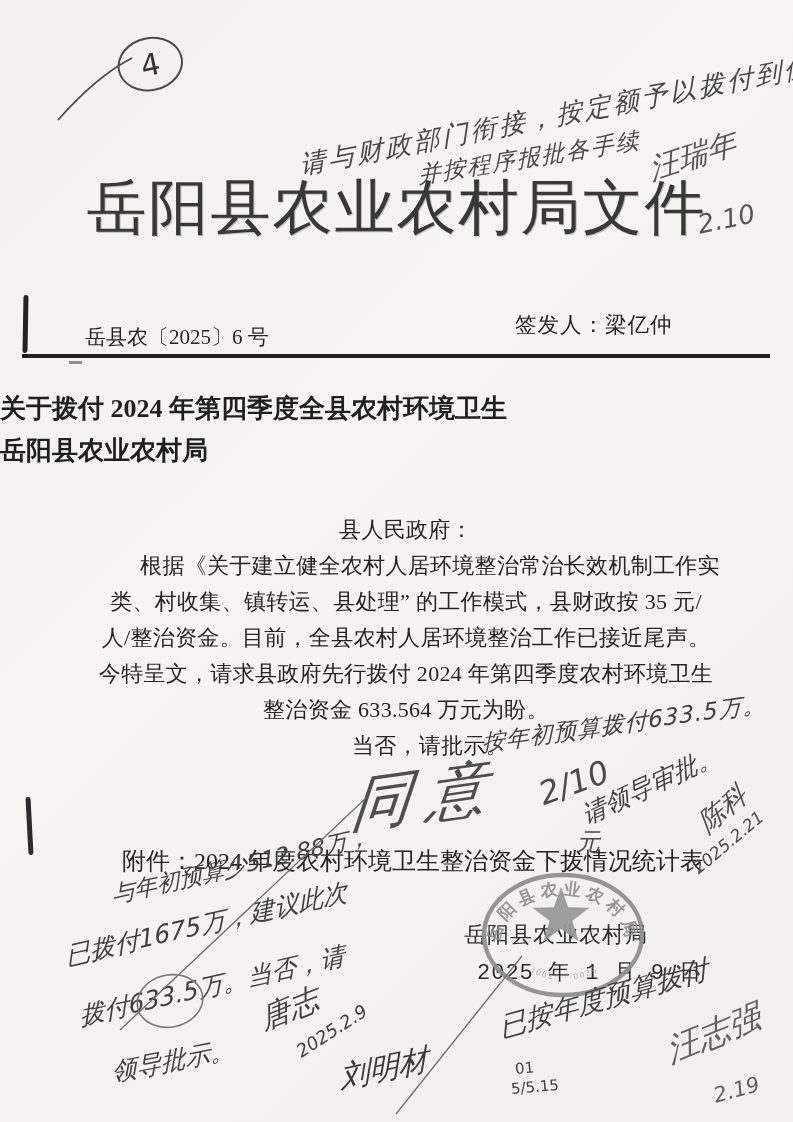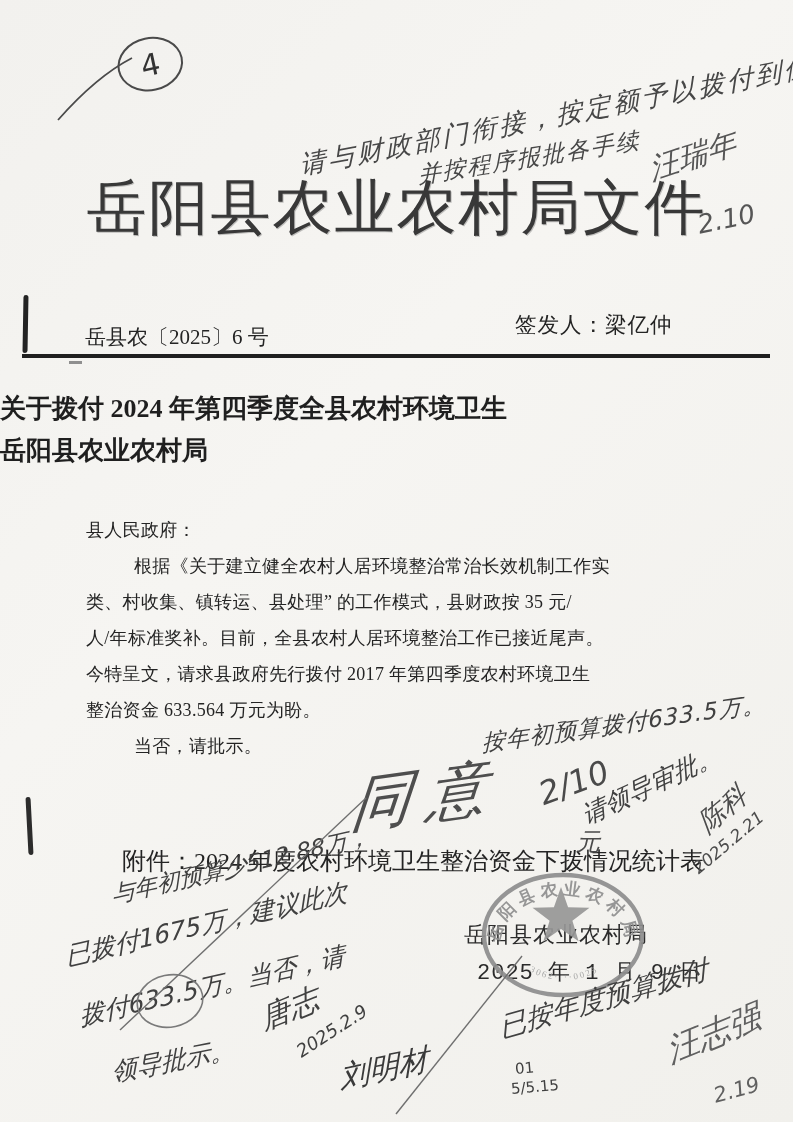--- a/index.html
+++ b/index.html
@@ -13,21 +13,21 @@
   .mark1{left:23px;top:295px;width:5px;height:58px;background:#232323;border-radius:3px;transform:rotate(1deg);}
   .mark2{left:27px;top:797px;width:5px;height:58px;background:#2c2c2c;border-radius:3px;transform:rotate(-3deg);}
   .mark3{left:69px;top:361px;width:13px;height:3px;background:#8f8f8f;}
   
   .header-title{left:0;top:168px;width:100%;text-align:center;font-size:60px;font-weight:normal;
     color:#383838;letter-spacing:2px;text-shadow:1px 1px 0 rgba(90,90,90,.35);}
   .doc-number{left:85px;top:323px;font-size:21px;}
   .issuer{left:515px;top:310px;font-size:21.5px;letter-spacing:1px;}
   .rule{left:22px;top:354px;width:748px;height:3.5px;background:#1f1f1f;}
   .title-block{left:0;top:388px;width:100%;text-align:left;font-size:26px;font-weight:bold;line-height:42px;color:#1f1f1f;}
-  .body-block{left:86px;top:512px;width:660px;font-size:18px;line-height:36px;letter-spacing:.3px;}
+  .body-block{left:76px;top:512px;width:660px;font-size:22px;line-height:36px;letter-spacing:.3px;text-align:center;}
   .indent2{text-indent:48px;}
   .attachment{left:122px;top:845px;font-size:24px;}
   .signoff-agency{left:464px;top:920px;font-size:22px;letter-spacing:1px;color:#2b2b2b;}
   .signoff-date{left:477px;top:957px;font-size:22px;letter-spacing:1px;color:#2b2b2b;font-family:Liberation Mono, monospace;}
   
   .seal{left:478px;top:866px;width:172px;height:140px;opacity:.92;}
   
   .ann{position:absolute;font-family:"DejaVu Sans","Liberation Sans",sans-serif;color:#404040;
     white-space:nowrap;transform-origin:left center;font-style:italic;}
   .circle4{left:118px;top:44px;width:62px;height:50px;border:2px solid #4a4a4a;border-radius:50%;
@@ -85,22 +85,22 @@
 
   <div class="abs title-block">
     <div>关于拨付 2024 年第四季度全县农村环境卫生</div>
     <div>岳阳县农业农村局</div>
   </div>
 
   <div class="abs body-block">
     <div>县人民政府：</div>
     <div class="indent2">根据《关于建立健全农村人居环境整治常治长效机制工作实</div>
     <div>类、村收集、镇转运、县处理” 的工作模式，县财政按 35 元/</div>
-    <div>人/年标准奖补。目前，全县农村人居环境整治工作已接近尾声。</div>
-    <div>今特呈文，请求县政府先行拨付 2017 年第四季度农村环境卫生</div>
+    <div>人/整治资金。目前，全县农村人居环境整治工作已接近尾声。</div>
+    <div>今特呈文，请求县政府先行拨付 2024 年第四季度农村环境卫生</div>
     <div>整治资金 633.564 万元为盼。</div>
     <div class="indent2">当否，请批示。</div>
   </div>
 
   <div class="abs attachment">附件：2024 年度农村环境卫生整治资金下拨情况统计表</div>
 
   <div class="abs signoff-agency">岳阳县农业农村局</div>
   <div class="abs signoff-date">2025 年 1 月 9 日</div>
 
   <svg class="abs seal" viewBox="0 0 172 140">

